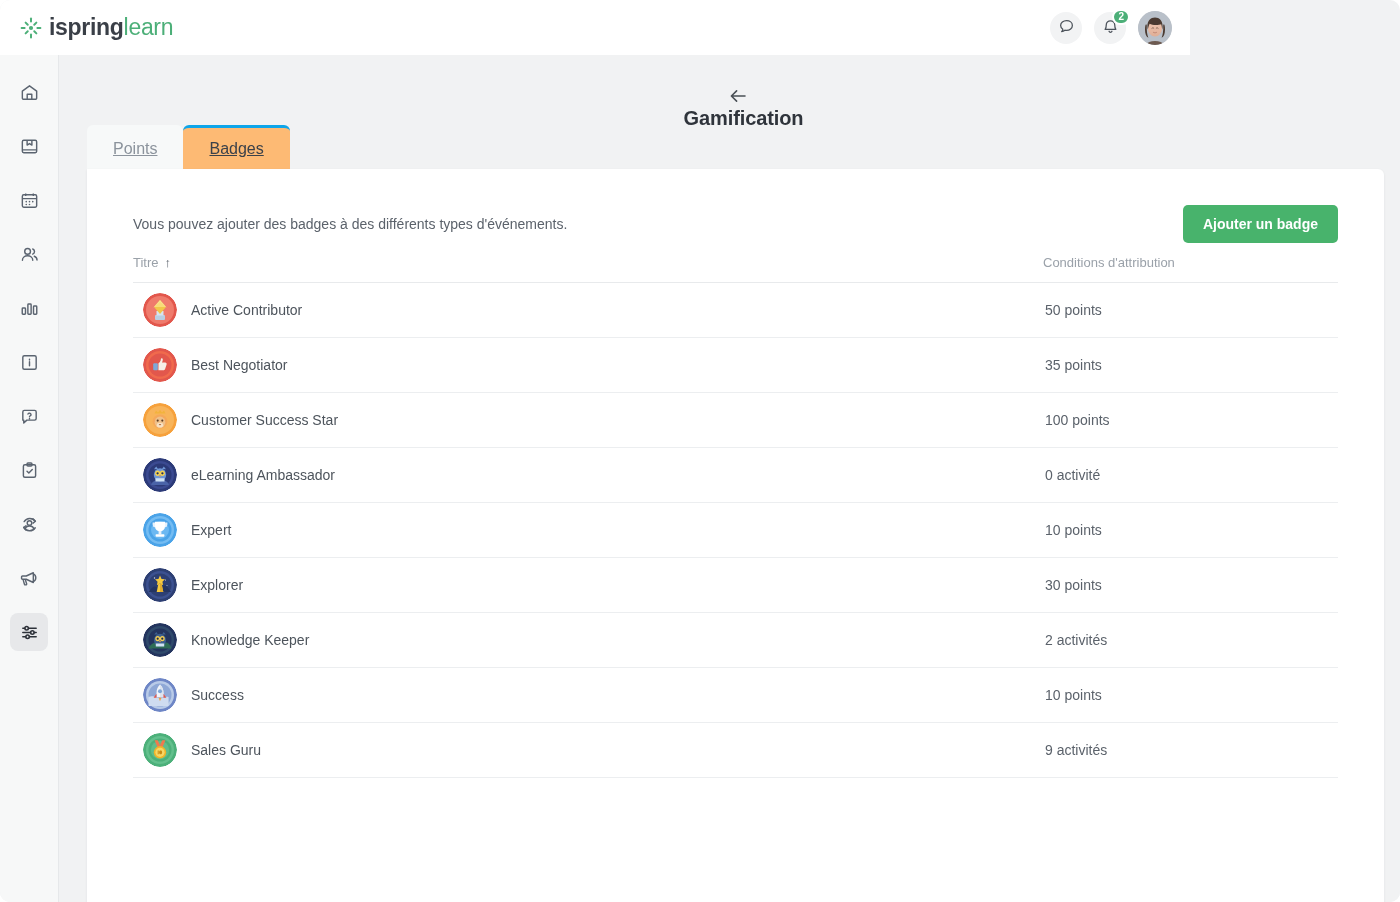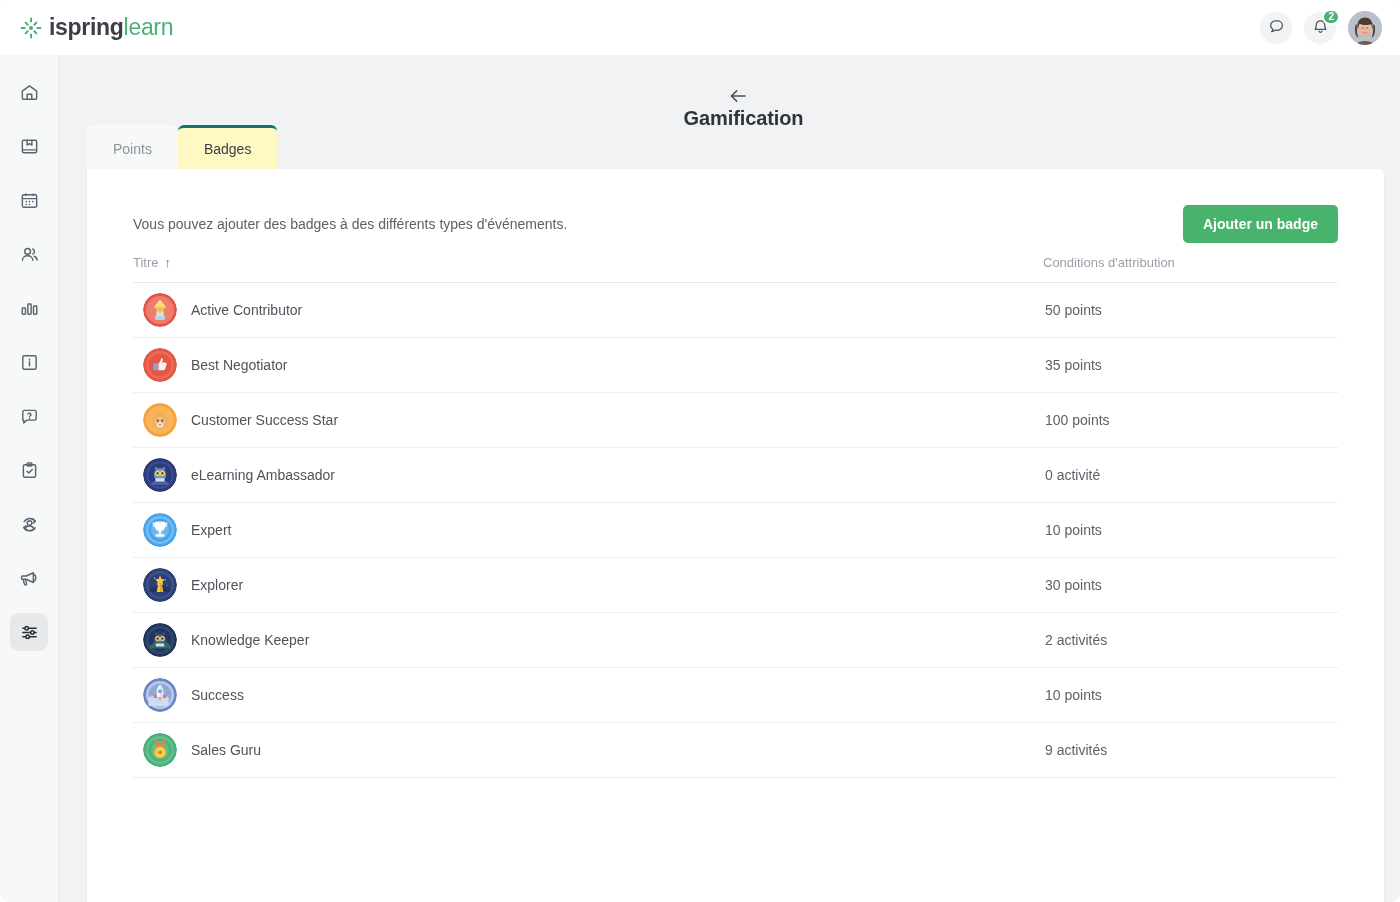--- a/index.html
+++ b/index.html
@@ -14,21 +14,21 @@
     left: 0; top: 0;
     width: 1400px; height: 902px;
     background: #f1f2f3;
     border-radius: 10px;
     overflow: hidden;
   }
 
   
   .topbar {
     position: absolute; left: 0; top: 0;
-    width: 1400px; height: 55px;
+    width: 1190px; height: 55px;
     background: #ffffff;
     display: flex; align-items: center;
     z-index: 20;
   }
   .brand { display: flex; align-items: center; margin-left: 20px; }
   .brand-mark { width: 22px; height: 22px; position: relative; margin-right: 7px; }
   .brand-text { font-size: 23px; letter-spacing: -0.3px; }
   .brand-ispring { color: #3a3f47; font-weight: 600; }
   .brand-learn { color: #4caf78; font-weight: 400; }
 
@@ -104,29 +104,30 @@
 
   
   .tabs {
     display: flex; align-items: flex-end;
     margin-left: 28px; margin-top: 8px;
     height: 44px;
   }
   .tab {
     height: 44px; padding: 0 26px;
     display: flex; align-items: center; justify-content: center;
-    font-size: 14px; color: #8b939c;
+    font-size: 16px; color: #8b939c;
     background: #f7f9f9;
     border-top-left-radius: 6px; border-top-right-radius: 6px;
     cursor: pointer; position: relative;
     border-top: 3px solid transparent;
+    text-decoration: underline;
   }
   .tab.active {
-    background: #fef9c3; color: #3b4149;
-    border-top: 3px solid #0f766e;
+    background: #fdba74; color: #3b4149;
+    border-top: 3px solid #0ea5e9;
   }
 
   
   .card {
     margin-left: 28px; margin-right: 16px;
     background: #ffffff;
     border-radius: 0 6px 6px 6px;
     box-shadow: 0 1px 3px rgba(24,32,44,.07);
     height: 832px;
     padding: 0 46px;

